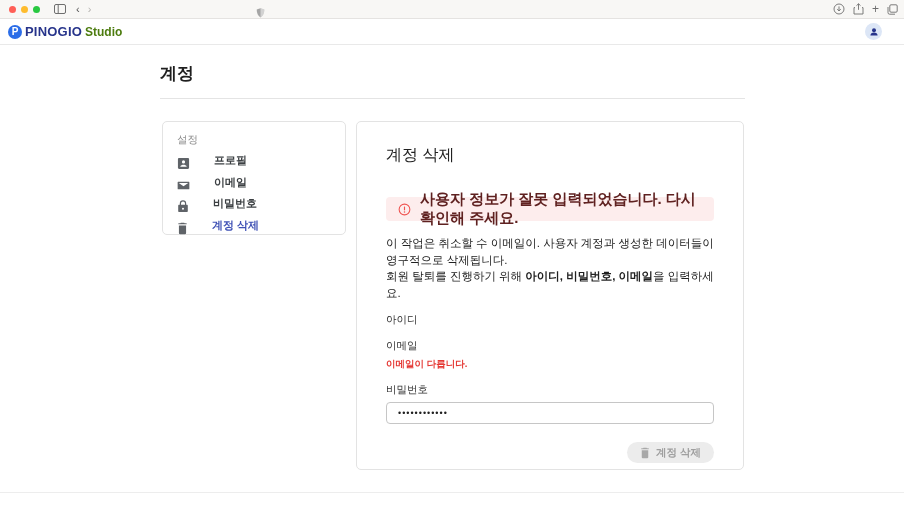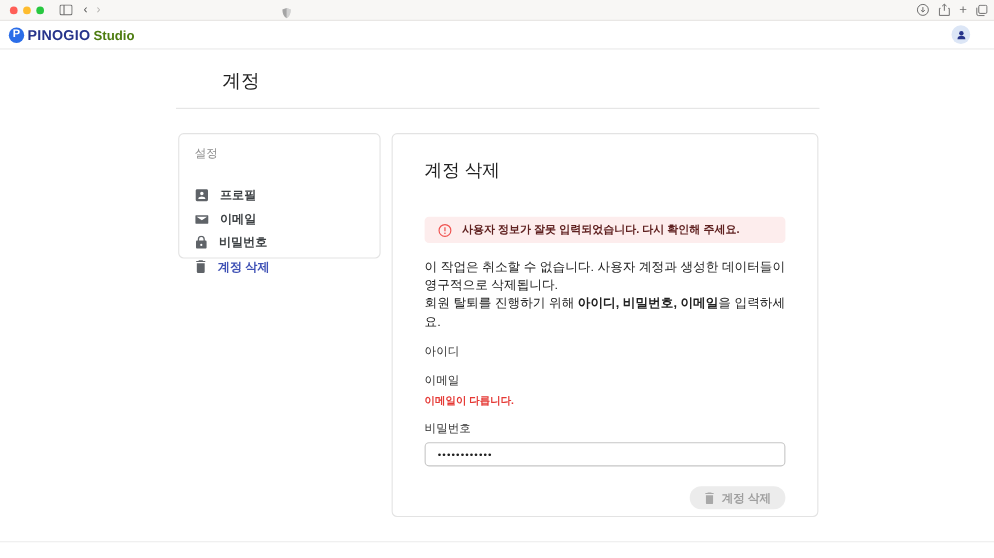--- a/index.html
+++ b/index.html
@@ -46,42 +46,42 @@
   }
   .logo-name { font-size: 13px; font-weight: 800; color: #27348b; letter-spacing: .2px; }
   .logo-suffix { font-size: 12px; font-weight: 700; color: #4d7c0f; }
   .avatar {
     position: absolute; right: 22px; top: 4px; width: 17px; height: 17px; border-radius: 50%;
     background: #dce6f6; color: #27348b;
     display: flex; align-items: center; justify-content: center; cursor: pointer;
   }
 
   
-  .page-title { position: absolute; left: 160px; top: 62px; font-size: 17px; font-weight: 400; color: #1f1f1f; margin-left: 42px; }
+  .page-title { position: absolute; left: 160px; top: 62px; font-size: 17px; font-weight: 700; color: #1f1f1f; }
   .title-divider { position: absolute; left: 160px; top: 98px; width: 585px; height: 1px; background: #e4e4e4; }
 
   .card { position: absolute; background: #fff; border: 1px solid #e3e3e3; border-radius: 5px; }
 
   
   .side-card { left: 162px; top: 121px; width: 184px; height: 114px; padding: 11px 14px; }
-  .side-section { font-size: 10.5px; color: #8d8d8d; margin-bottom: 20px; }
-  .side-item { display: flex; align-items: center; gap: 10px; height: 21.5px; cursor: pointer; }
+  .side-section { font-size: 10.5px; color: #8d8d8d; margin-bottom: 6px; }
+  .side-item { display: flex; gap: 24px; height: 21.5px; cursor: pointer; }
   .side-item .s-icon { color: #5f6368; display: flex; align-items: center; }
   .side-item .s-label { font-size: 11px; font-weight: 600; color: #3c4043; }
   .side-item.active .s-label { color: #3f51b5; }
 
   
   .main-card { left: 356px; top: 121px; width: 388px; height: 349px; padding: 23px 29px; }
   .main-title { font-size: 16px; font-weight: 500; color: #212121; }
   .alert {
     margin-top: 31px; background: #fdeded; border-radius: 4px;
     height: 24px; display: flex; align-items: center; gap: 9px; padding: 0 12px;
   }
   .alert-icon { color: #ef5350; display: flex; align-items: center; }
-  .alert-text { font-size: 10px; font-weight: 600; color: #5f2120; }
+  .alert-text { font-size: 15px; font-weight: 600; color: #5f2120; }
   .desc { margin-top: 14px; font-size: 11.5px; line-height: 16.5px; color: #212121; }
   .desc b { font-weight: 700; }
   .field { margin-top: 12px; }
   .field-label { font-size: 10.5px; color: #2d2d2d; margin-bottom: 5px; }
   .field input {
     width: 100%; height: 22px; border: 1px solid #c6c6c6; border-radius: 4px;
     padding: 0 11px; font-size: 11.5px; color: #212121; outline: none; background: #fff;
     font-family: "Liberation Sans", "DejaVu Sans", sans-serif;
   }
   .field.error input { border: 1.5px solid #e57373; }
@@ -214,21 +214,21 @@
         <svg width="13" height="13" viewBox="0 0 16 16" fill="none">
             <circle cx="8" cy="8" r="6.6" stroke="currentColor" stroke-width="1.3"></circle>
             <line x1="8" y1="4.4" x2="8" y2="9" stroke="currentColor" stroke-width="1.4"></line>
             <circle cx="8" cy="11.2" r="0.9" fill="currentColor"></circle>
           </svg>
       </span>
       <span class="alert-text">사용자 정보가 잘못 입력되었습니다. 다시 확인해 주세요.</span>
     </div>
 
     <div class="desc">
-      <span>이 작업은 취소할 수 없습니다. 사용자 계정과 생성한 데이터들이 영구적으로 삭제됩니다.</span><br>
+      <span>이 작업은 취소할 수 이메일이. 사용자 계정과 생성한 데이터들이 영구적으로 삭제됩니다.</span><br>
       <span><span>회원 탈퇴를 진행하기 위해 </span><b>아이디</b><b>, </b><b>비밀번호</b><b>, </b><b>이메일</b><span>을 입력하세요.</span></span>
     </div>
 
     <div class="field">
       <div class="field-label">아이디</div>
     </div>
 
     <div class="field error">
       <div class="field-label">이메일</div>
       <div class="field-error">이메일이 다릅니다.</div>

